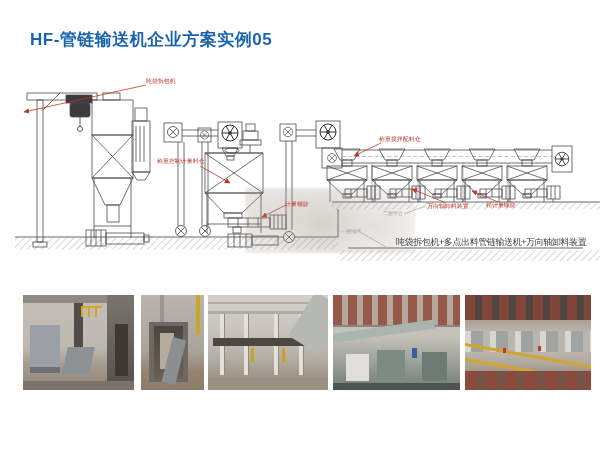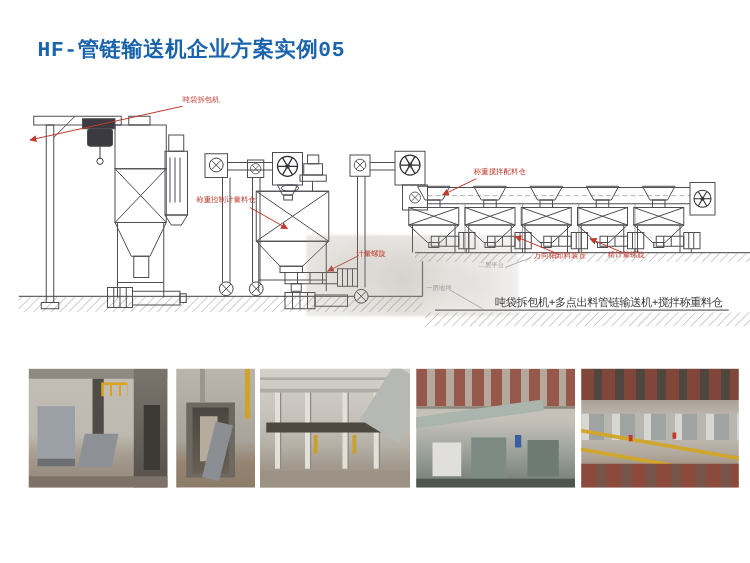--- a/index.html
+++ b/index.html
@@ -1,17 +1,17 @@
 <!DOCTYPE html>
 <html><head>
 <meta charset="utf-8">
 <style>
   html,body{margin:0;padding:0;background:#ffffff;}
   .stage{position:relative;width:600px;height:450px;background:#ffffff;overflow:hidden;
-         font-family:Liberation Mono, monospace;}
+         font-family:Liberation Sans, sans-serif;}
   .page-title{position:absolute;left:30px;top:28px;font-size:17px;font-weight:700;
               color:#1a64ad;letter-spacing:0.5px;white-space:nowrap;}
   .schematic{position:absolute;left:0;top:70px;}
   .dlabel{position:absolute;font-size:7px;color:#c0392b;white-space:nowrap;
           transform:scale(0.85);transform-origin:left top;line-height:1;}
   .glabel{position:absolute;font-size:7px;color:#9a9a9a;white-space:nowrap;
           transform:scale(0.72);transform-origin:left top;line-height:1;}
   .caption{position:absolute;left:396px;top:236px;font-size:9px;color:#3b3b3b;
            letter-spacing:-0.4px;white-space:nowrap;}
   .watermark{position:absolute;left:245px;top:188px;width:170px;height:65px;pointer-events:none;
@@ -233,21 +233,21 @@
   <div class="watermark"></div>
 
   <div class="dlabel" style="left:146px;top:78px">吨袋拆包机</div>
   <div class="dlabel" style="left:157px;top:158px">称重控制计量料仓</div>
   <div class="dlabel" style="left:285px;top:201px">计量螺旋</div>
   <div class="dlabel" style="left:379px;top:136px">称重搅拌配料仓</div>
   <div class="dlabel" style="left:427px;top:203px">万向轴卸料装置</div>
   <div class="dlabel" style="left:486px;top:202px">精计量螺旋</div>
   <div class="glabel" style="left:383px;top:211px">二层平台</div>
   <div class="glabel" style="left:341px;top:229px">一层地坪</div>
-  <div class="caption">吨袋拆包机+多点出料管链输送机+搅拌称重料仓</div>
+  <div class="caption">吨袋拆包机+多点出料管链输送机+万向轴卸料装置</div>
 
   <div class="photo" style="left:23px;width:111px;background:linear-gradient(180deg,#c2beb6 0%,#beb9b0 55%,#a79d90 72%,#8e8376 100%)">
     <div class="pd" style="left:0;top:0;width:100%;height:8%;background:#8e8a82"></div>
     <div class="pd" style="right:0;top:0;width:24%;height:100%;background:linear-gradient(#7a756c,#55504a)"></div>
     <div class="pd" style="right:5%;top:30%;width:12%;height:55%;background:#3c3935"></div>
     <div class="pd" style="left:46%;top:8%;width:8%;height:72%;background:#4f4c48"></div>
     <div class="pd" style="left:38%;top:55%;width:24%;height:28%;background:#8d9094;transform:skewX(-12deg)"></div>
     <div class="pd" style="left:6%;top:32%;width:27%;height:44%;background:#9aa0a6;border-bottom:6px solid #6e6f72"></div>
     <div class="pd" style="left:52%;top:12%;width:19%;height:9%;border-top:2px solid #d9a520;background:repeating-linear-gradient(90deg,#d9a520 0 2px,transparent 2px 7px)"></div>
     <div class="pd" style="left:0;bottom:0;width:100%;height:9%;background:#7d7268"></div>

